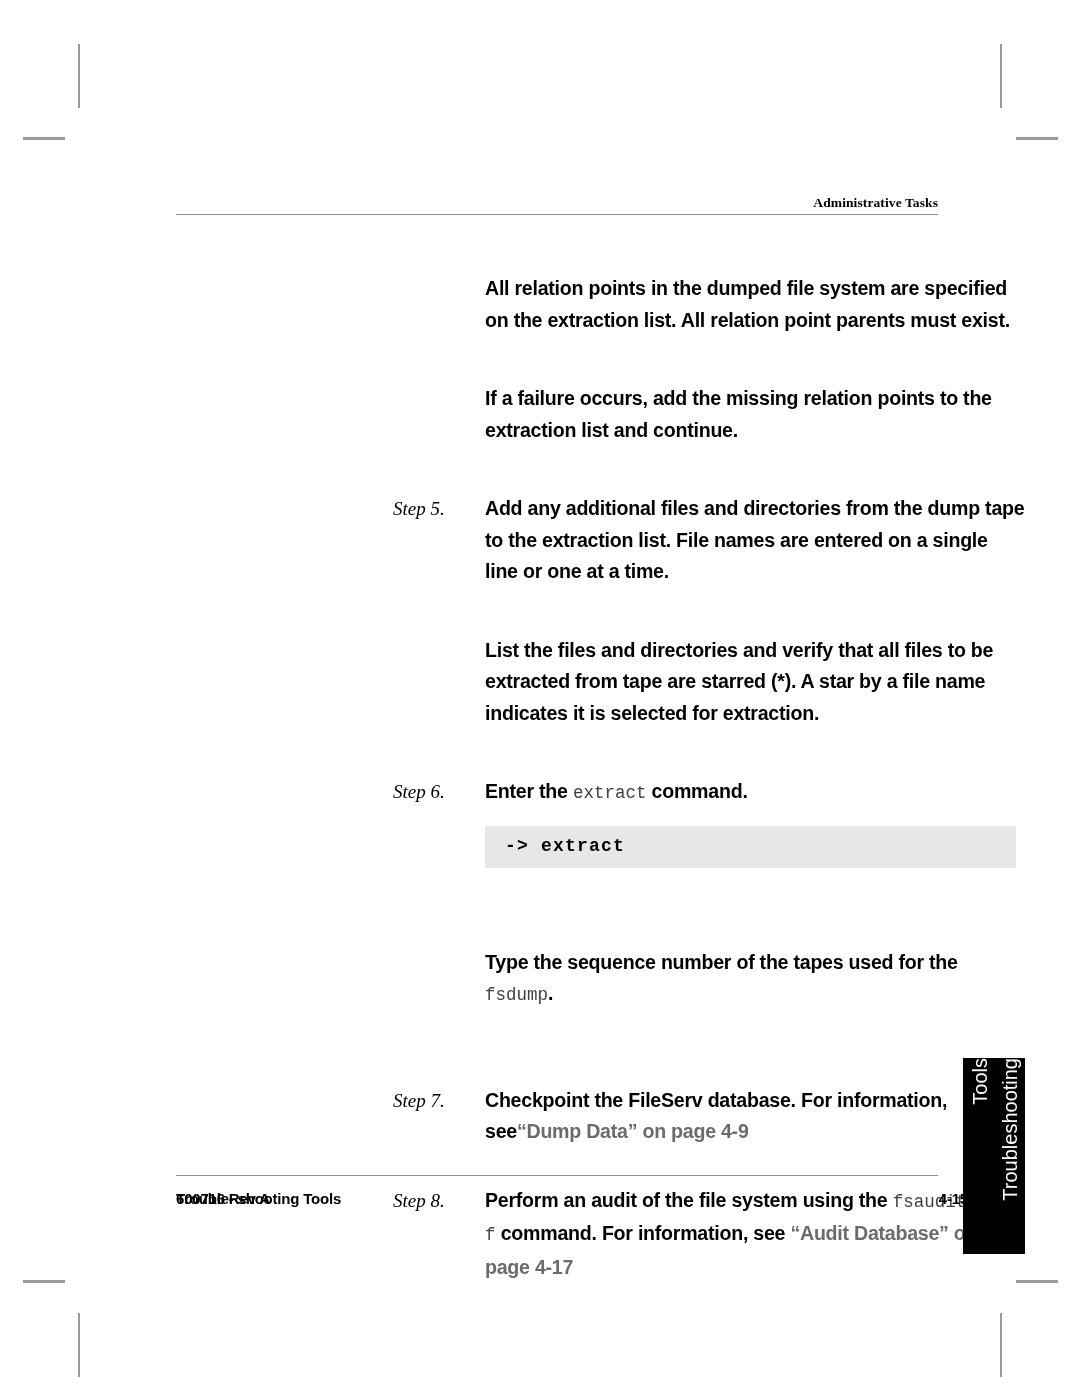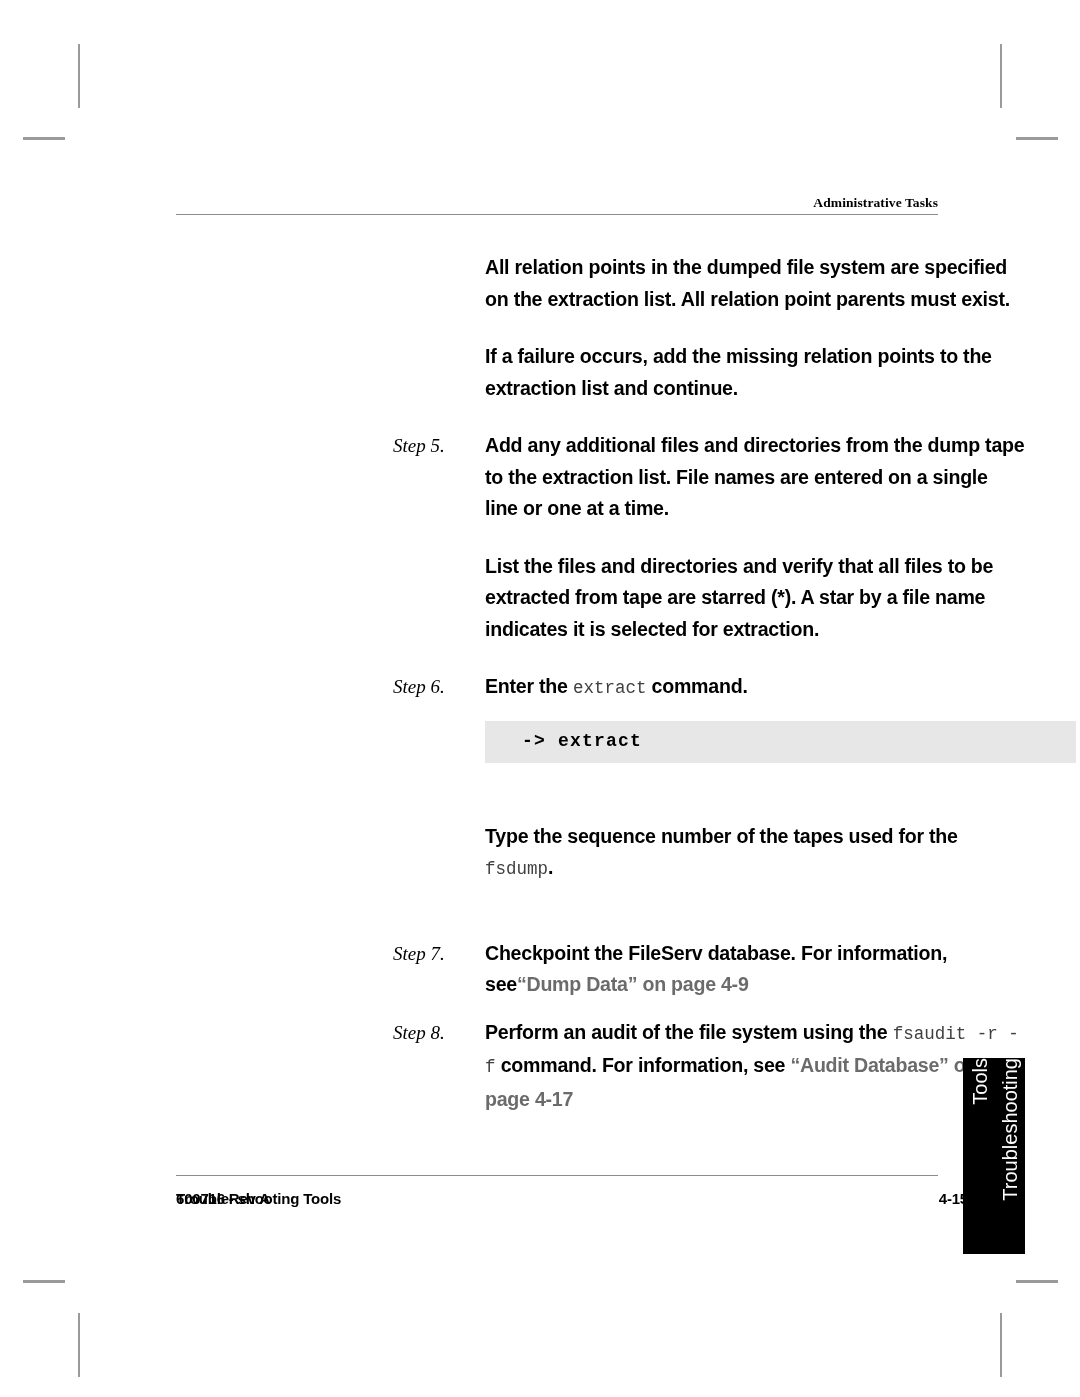--- a/index.html
+++ b/index.html
@@ -86,20 +86,21 @@
   .step-body {
     margin-left: 309px;
     width: 540px;
     font-family: "Liberation Sans", sans-serif;
     font-weight: bold;
     font-size: 19.6px;
     line-height: 31.5px;
     color: #000;
     letter-spacing: -0.25px;
     text-align: left;
+    margin-top: 21px;
   }
 
   .para {
     margin: 0;
     padding: 0;
   }
 
   .gap-sm { height: 16px; }
   .gap-md { height: 26px; }
   .gap-lg { height: 32px; }
@@ -113,23 +114,23 @@
   }
 
   .xref {
     color: #6b6b6b;
     font-weight: bold;
   }
 
   
   .code-block {
     margin-left: 309px;
-    width: 591px;
+    width: 531px;
     background: #e7e7e7;
-    padding: 9px 0 11px 37px;
+    padding: 9px 0 11px 20px;
     box-sizing: border-box;
   }
   .code-line {
     font-family: "Liberation Mono", monospace;
     font-weight: bold;
     font-size: 18px;
     letter-spacing: 1.2px;
     line-height: 22px;
     color: #000;
     white-space: pre;

